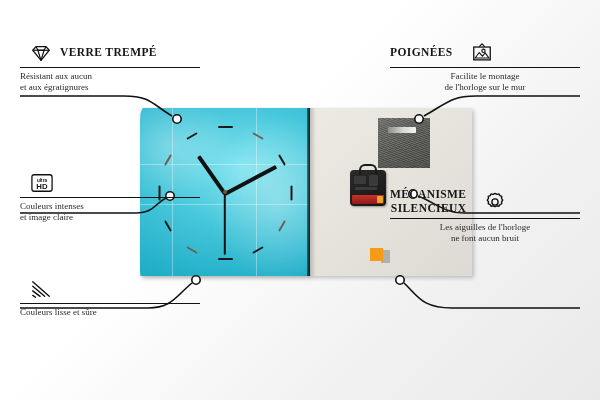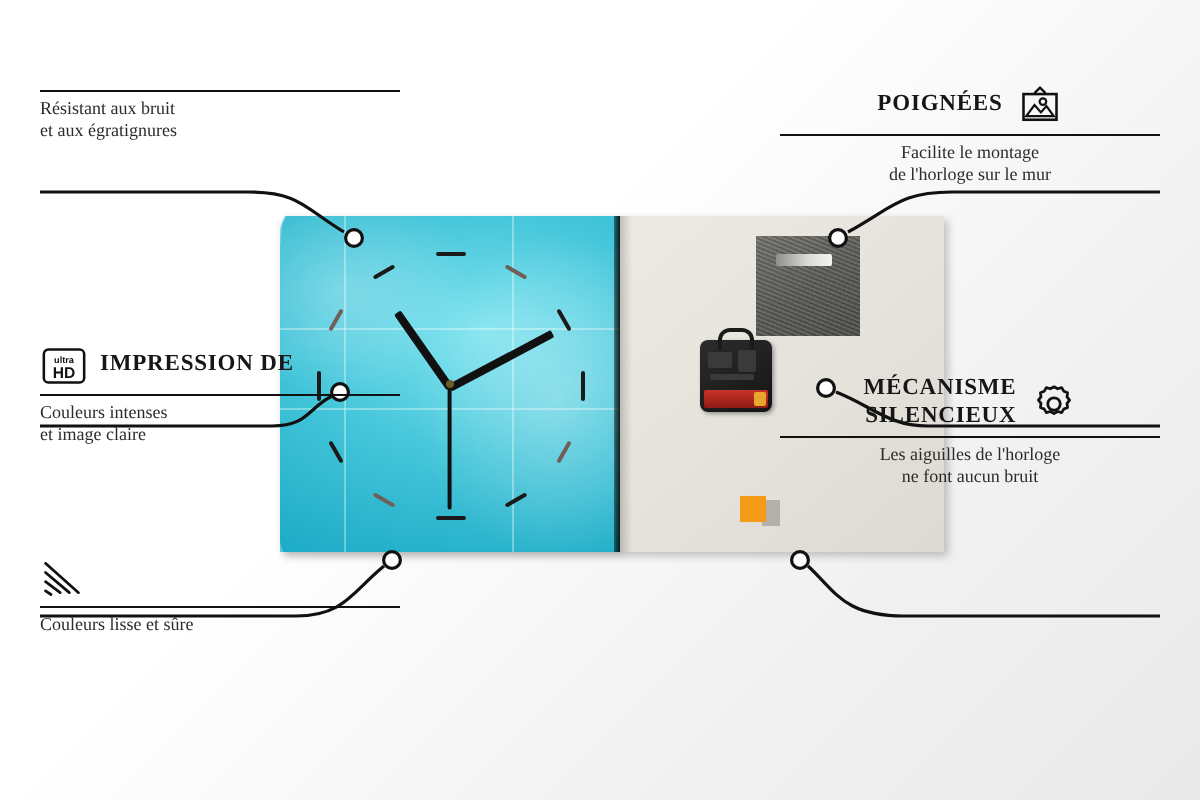--- a/index.html
+++ b/index.html
@@ -65,28 +65,28 @@
   .battery-plus{position:absolute;right:1px;top:1px;width:6px;height:7px;
     background:#e8a62c;border-radius:1px;}
   .foam{position:absolute;left:60px;top:140px;width:13px;height:13px;background:#f59b18;}
   .foam-sh{position:absolute;left:71px;top:142px;width:9px;height:13px;
     background:rgba(120,120,118,.45);}
 
   
   .callout{position:absolute;width:200px;}
   .callout .row{display:flex;align-items:center;gap:8px;}
   .callout.left .row{justify-content:flex-start;}
-  .callout.right .row{justify-content:center;}
+  .callout.right .row{justify-content:flex-start;}
   .title{font-weight:bold;font-size:11.5px;letter-spacing:.4px;color:#161616;
     line-height:13.5px;text-transform:uppercase;}
   .callout.right .title{text-align:right;}
   .rule{height:1px;background:#111;margin-top:3px;}
   .sub{font-size:9px;color:#2b2b2b;line-height:11px;margin-top:3px;white-space:pre-line;}
   .callout.right .sub{text-align:center;}
-  .ico{width:22px;height:22px;flex:0 0 22px;display:block;}
+  .ico{width:22px;height:22px;flex:0 0 22px;display:block;margin-left:10px;}
 
   svg.leaders{position:absolute;left:0;top:0;width:600px;height:400px;pointer-events:none;}
   .lead{fill:none;stroke:#111;stroke-width:1.6;}
   .dot{fill:#ffffff;stroke:#111;stroke-width:1.6;}
 </style>
 </head>
 <body>
 
 <div id="stage">
 
@@ -154,35 +154,50 @@
     <circle class="dot" cx="419" cy="119" r="4.2"></circle>
 
     <path class="lead" d="M580,213 L464,213 C444,213 436,203 418,196"></path>
     <circle class="dot" cx="413" cy="194" r="4.2"></circle>
 
     <path class="lead" d="M580,308 L452,308 C422,308 418,296 404,283"></path>
     <circle class="dot" cx="400" cy="280" r="4.2"></circle>
   </svg>
 
   <div class="callout left" style="left:20px;top:42px;width:180px;">
-    <div class="rule"></div>
-    <div class="sub">Résistant aux bruit
+    <div class="row">
+      <span class="ico">
+        <svg viewBox="0 0 24 24" width="22" height="22">
+          <g fill="none" stroke="#111" stroke-width="1.3" stroke-linejoin="round">
+            <path d="M3 9 L6.5 5 L17.5 5 L21 9 L12 20 Z"></path>
+            <path d="M3 9 H21"></path>
+              <path d="M6.5 5 L8.6 9 L12 20"></path>
+              <path d="M17.5 5 L15.4 9 L12 20"></path>
+            <path d="M8.6 9 H15.4"></path>
+          </g>
+        </svg>
+      </span>
+      <span class="title">VERRE
+TREMPÉ</span>
+    </div>
+    <div class="rule"></div>
+    <div class="sub">Résistant aux aucun
 et aux égratignures</div>
   </div>
 
   <div class="callout left" style="left:20px;top:172px;width:180px;">
     <div class="row">
       <span class="ico">
         <svg viewBox="0 0 26 24" width="24" height="22">
           <rect x="2" y="3" width="22" height="18" rx="2.5" fill="none" stroke="#111" stroke-width="1.4"></rect>
           <text x="13" y="10.6" font-family="Liberation Sans, sans-serif" font-size="5" font-weight="bold" text-anchor="middle" fill="#111">ultra</text>
           <text x="13" y="18.4" font-family="Liberation Sans, sans-serif" font-size="8.5" font-weight="bold" text-anchor="middle" fill="#111">HD</text>
         </svg>
       </span>
-      <span class="title"><span>IMPRESSION DE</span><br></span>
+      <span class="title"><br></span>
     </div>
     <div class="rule"></div>
     <div class="sub">Couleurs intenses
 et image claire</div>
   </div>
 
   <div class="callout left" style="left:20px;top:278px;width:180px;">
     <div class="row">
       <span class="ico">
         <svg viewBox="0 0 24 24" width="22" height="22">

